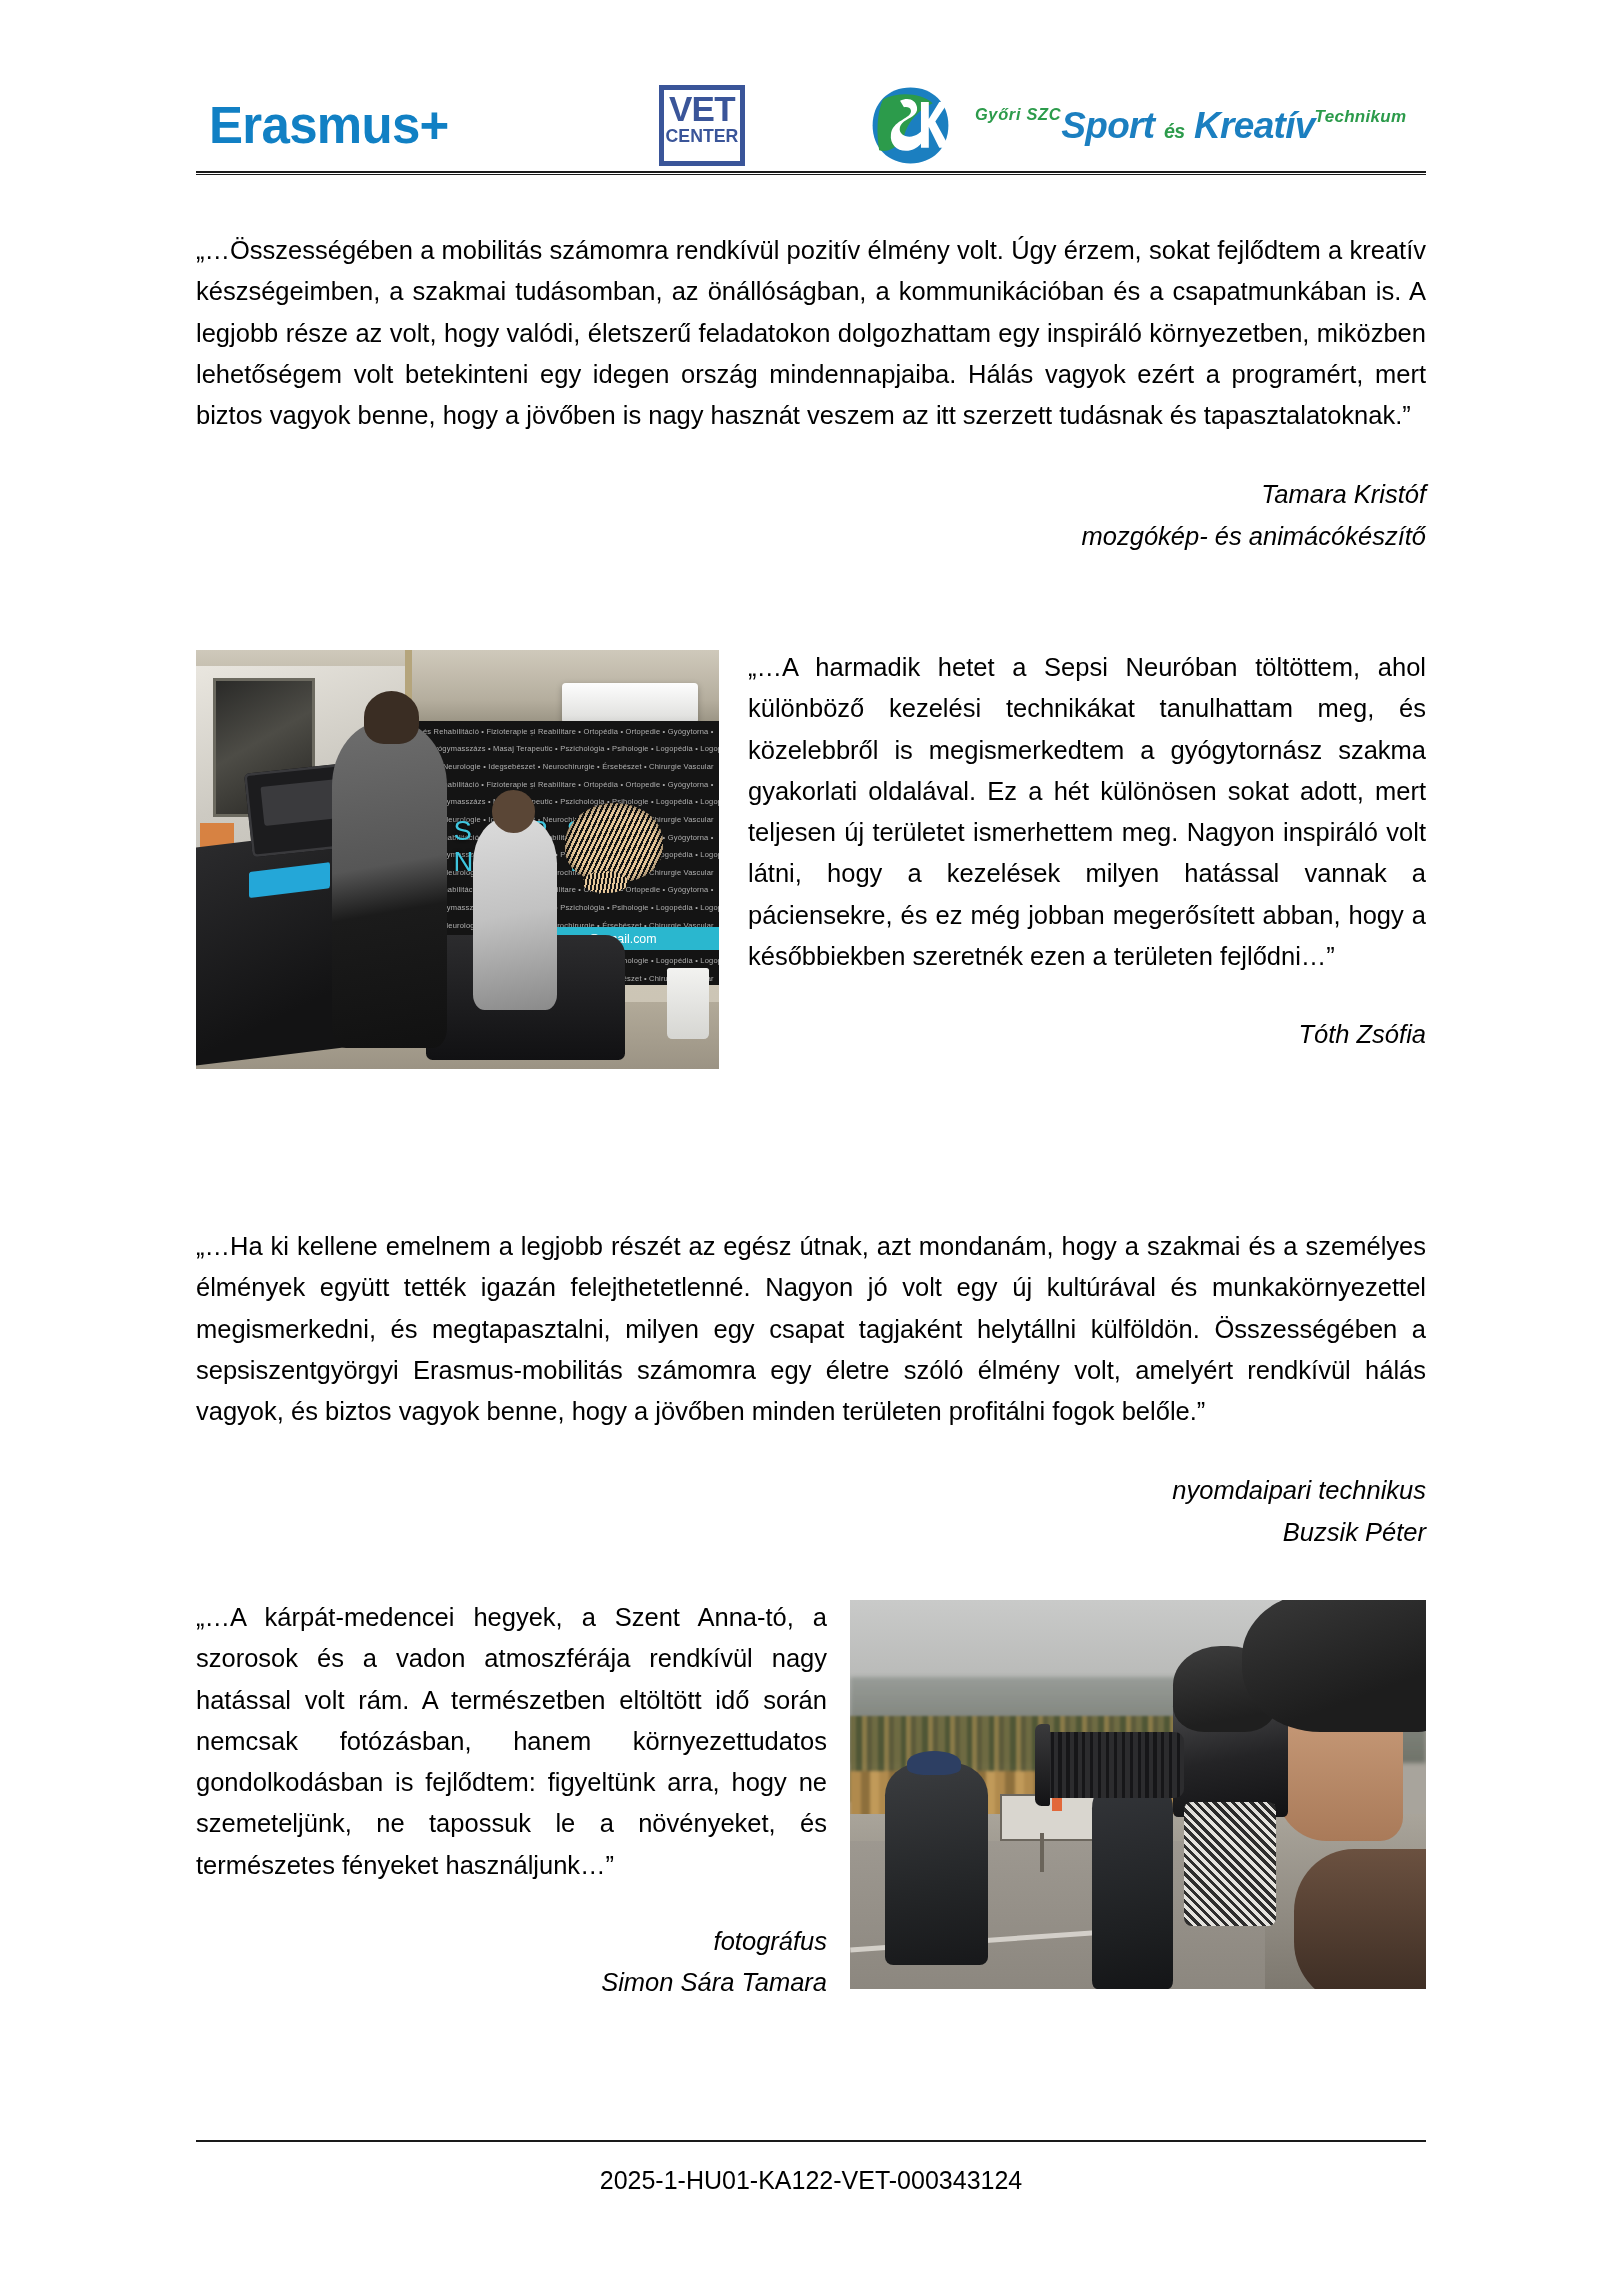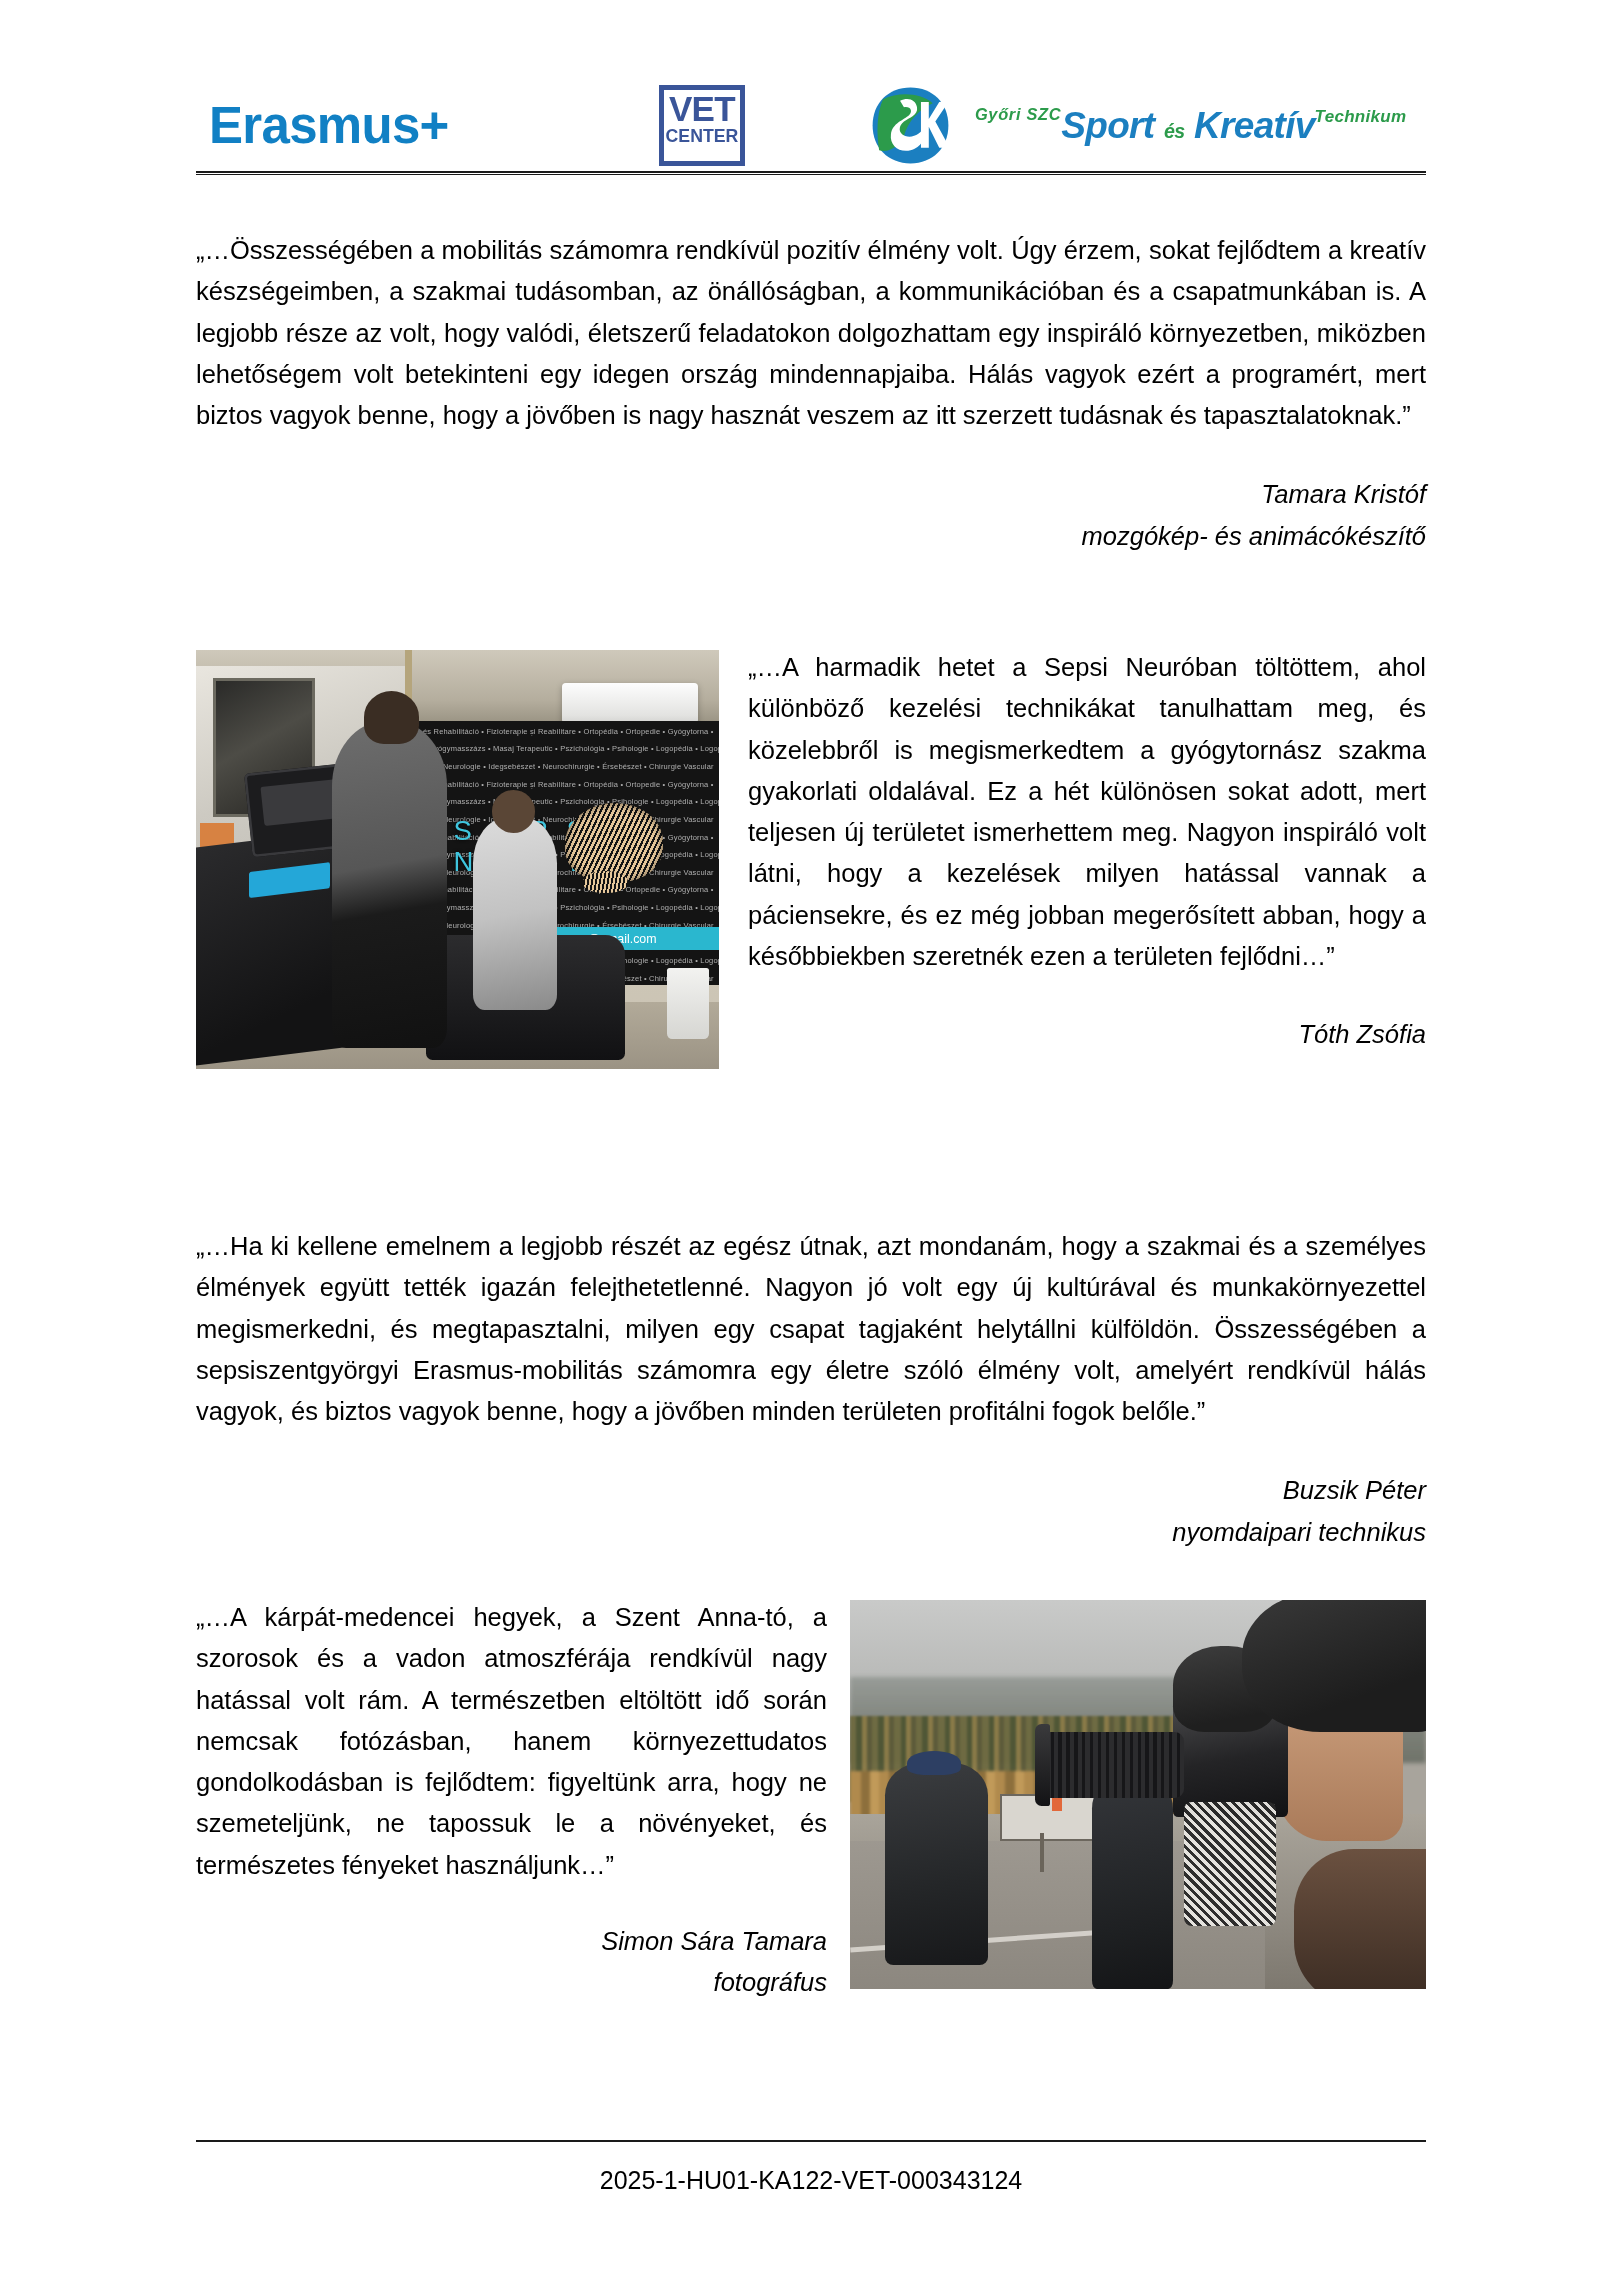--- a/index.html
+++ b/index.html
@@ -600,22 +600,22 @@
 
     <p class="quote b2text">„…A harmadik hetet a Sepsi Neuróban töltöttem, ahol különböző kezelési technikákat tanulhattam meg, és közelebbről is megismerkedtem a gyógytornász szakma gyakorlati oldalával. Ez a hét különösen sokat adott, mert teljesen új területet ismerhettem meg. Nagyon inspiráló volt látni, hogy a kezelések milyen hatással vannak a páciensekre, és ez még jobban megerősített abban, hogy a későbbiekben szeretnék ezen a területen fejlődni…”</p>
     <div class="b2attrib">
       <div>Tóth Zsófia</div>
     </div>
   </div>
 
   <div class="block3">
     <p class="quote">„…Ha ki kellene emelnem a legjobb részét az egész útnak, azt mondanám, hogy a szakmai és a személyes élmények együtt tették igazán felejthetetlenné. Nagyon jó volt egy új kultúrával és munkakörnyezettel megismerkedni, és megtapasztalni, milyen egy csapat tagjaként helytállni külföldön. Összességében a sepsiszentgyörgyi Erasmus-mobilitás számomra egy életre szóló élmény volt, amelyért rendkívül hálás vagyok, és biztos vagyok benne, hogy a jövőben minden területen profitálni fogok belőle.”</p>
     <div class="attrib">
+      <div>nyomdaipari technikus</div>
       <div>Buzsik Péter</div>
-      <div>nyomdaipari technikus</div>
     </div>
   </div>
 
   <div class="block4">
 
     <div class="photo-forest">
       <div class="fr-sky"></div>
       <div class="fr-mountain"></div>
       <div class="fr-trees"></div>
       <div class="fr-bushes"></div>
@@ -631,22 +631,22 @@
       <div class="fr-face"></div>
       <div class="fr-camera-body"></div>
       <div class="fr-lens"></div>
       <div class="fr-glove"></div>
       <div class="fr-mitt"></div>
       <div class="fr-hat"></div>
     </div>
 
     <p class="quote b4text">„…A kárpát-medencei hegyek, a Szent Anna-tó, a szorosok és a vadon atmoszférája rendkívül nagy hatással volt rám. A természetben eltöltött idő során nemcsak fotózásban, hanem környezettudatos gondolkodásban is fejlődtem: figyeltünk arra, hogy ne szemeteljünk, ne tapossuk le a növényeket, és természetes fényeket használjunk…”</p>
     <div class="b4attrib">
+      <div>fotográfus</div>
       <div>Simon Sára Tamara</div>
-      <div>fotográfus</div>
     </div>
   </div>
 
   <div class="footer-rule"></div>
   <div class="footer-text">2025-1-HU01-KA122-VET-000343124</div>
 
 </div>
 
 
 </body></html>

